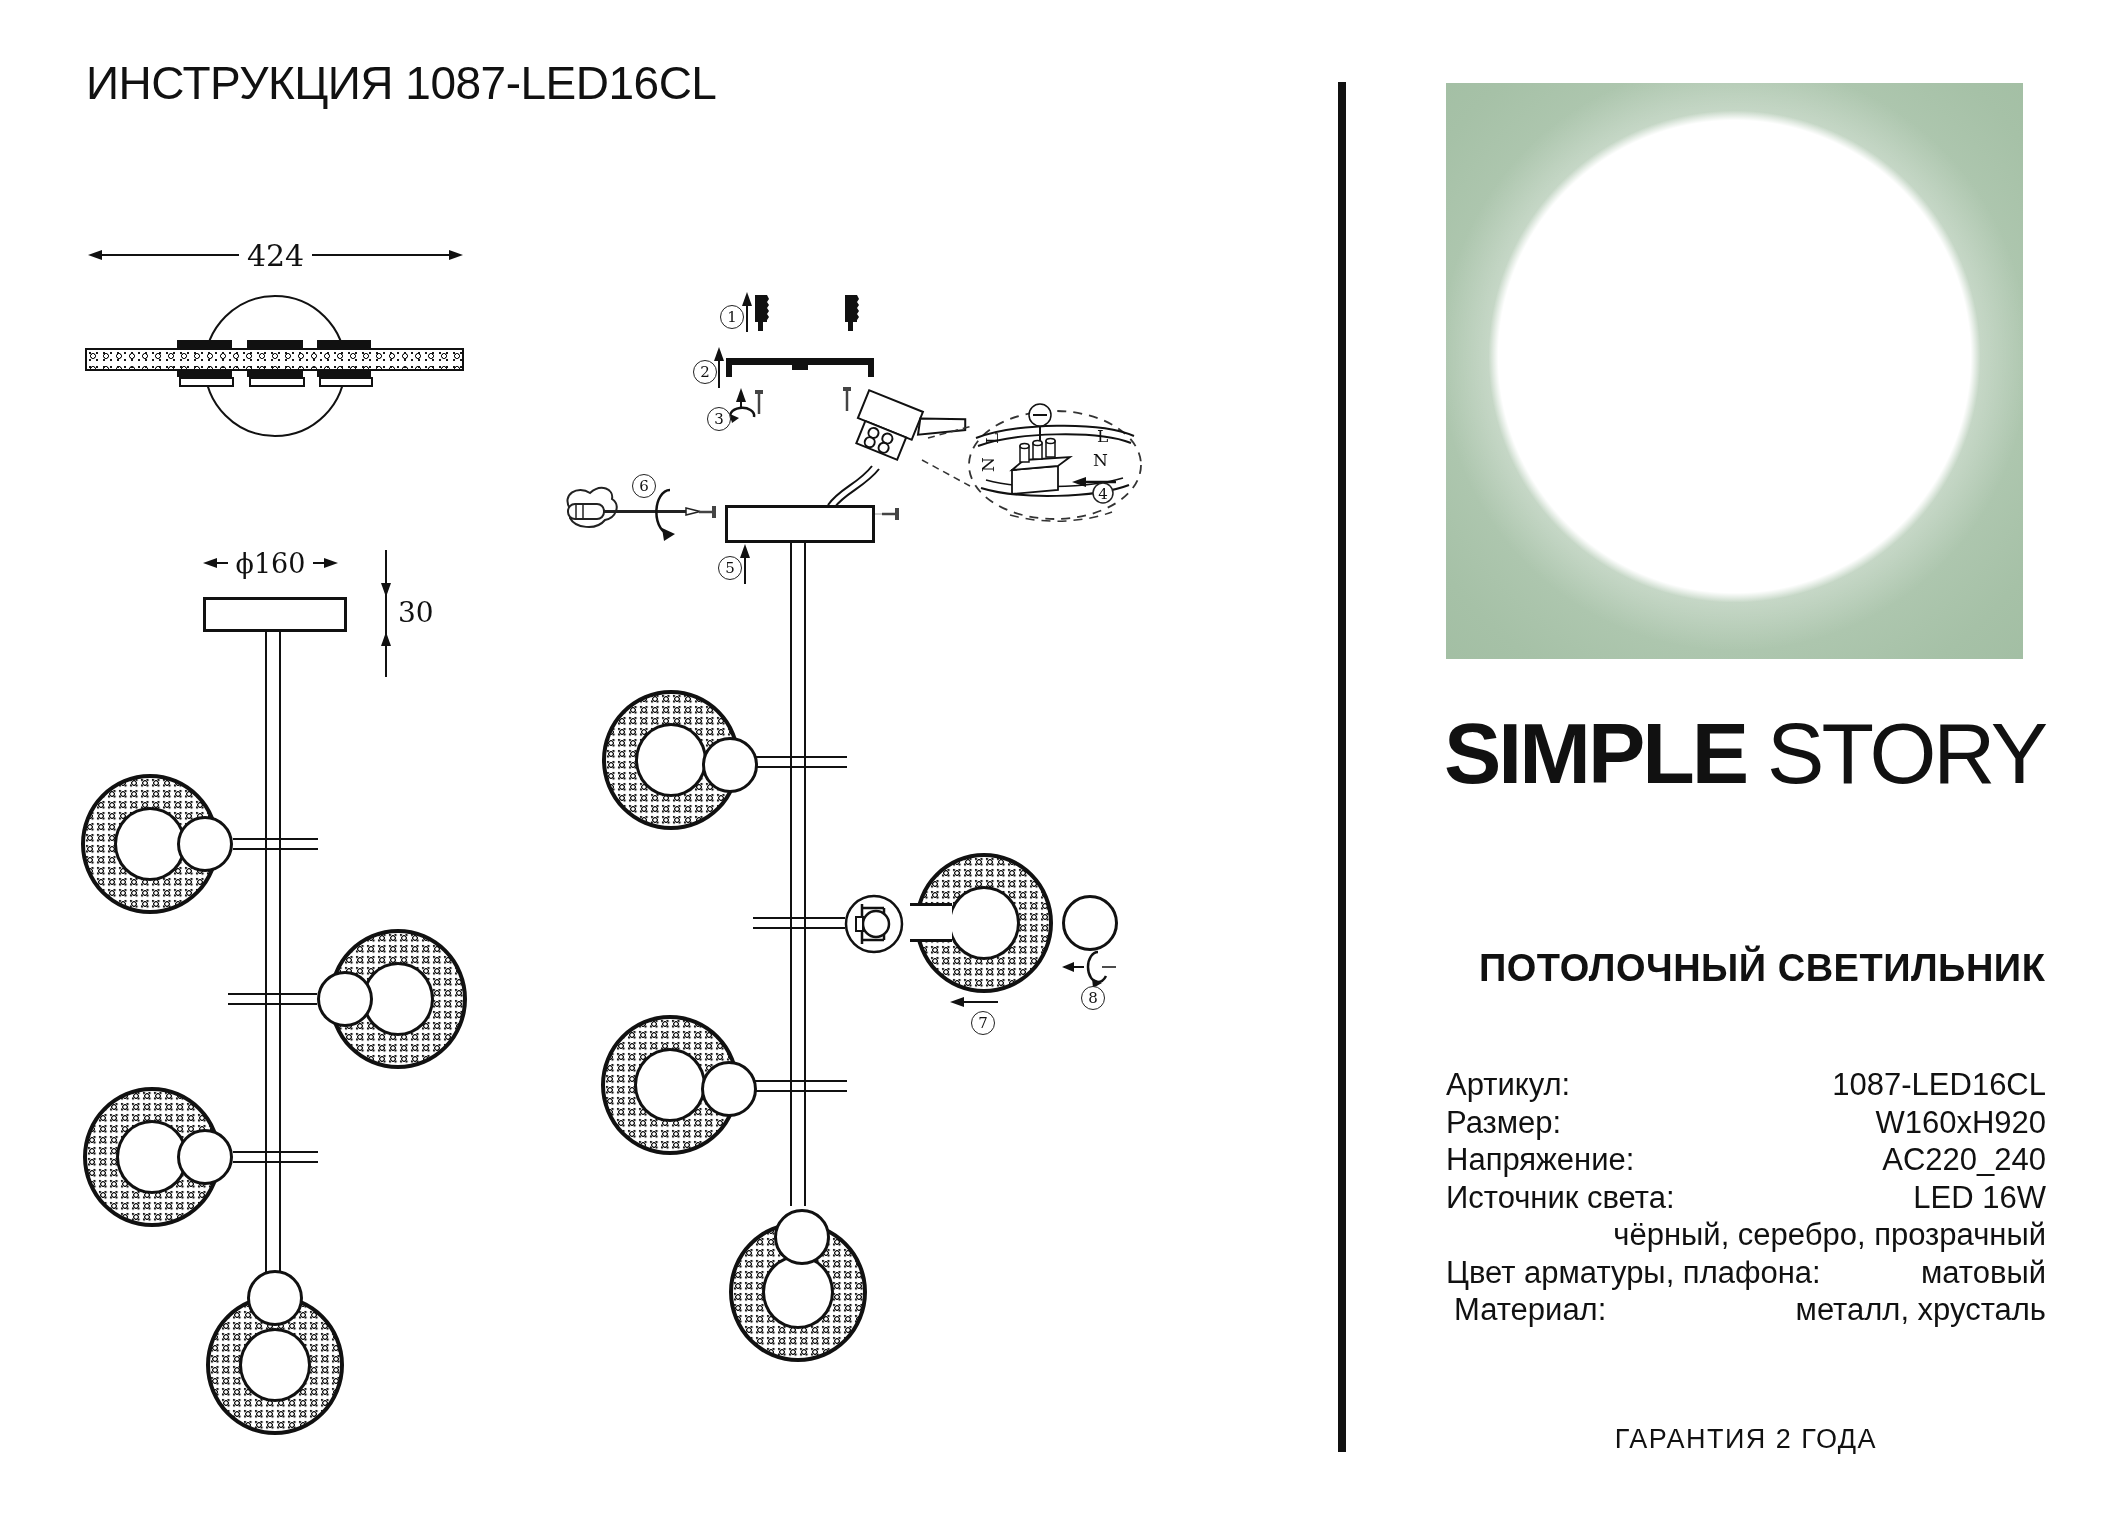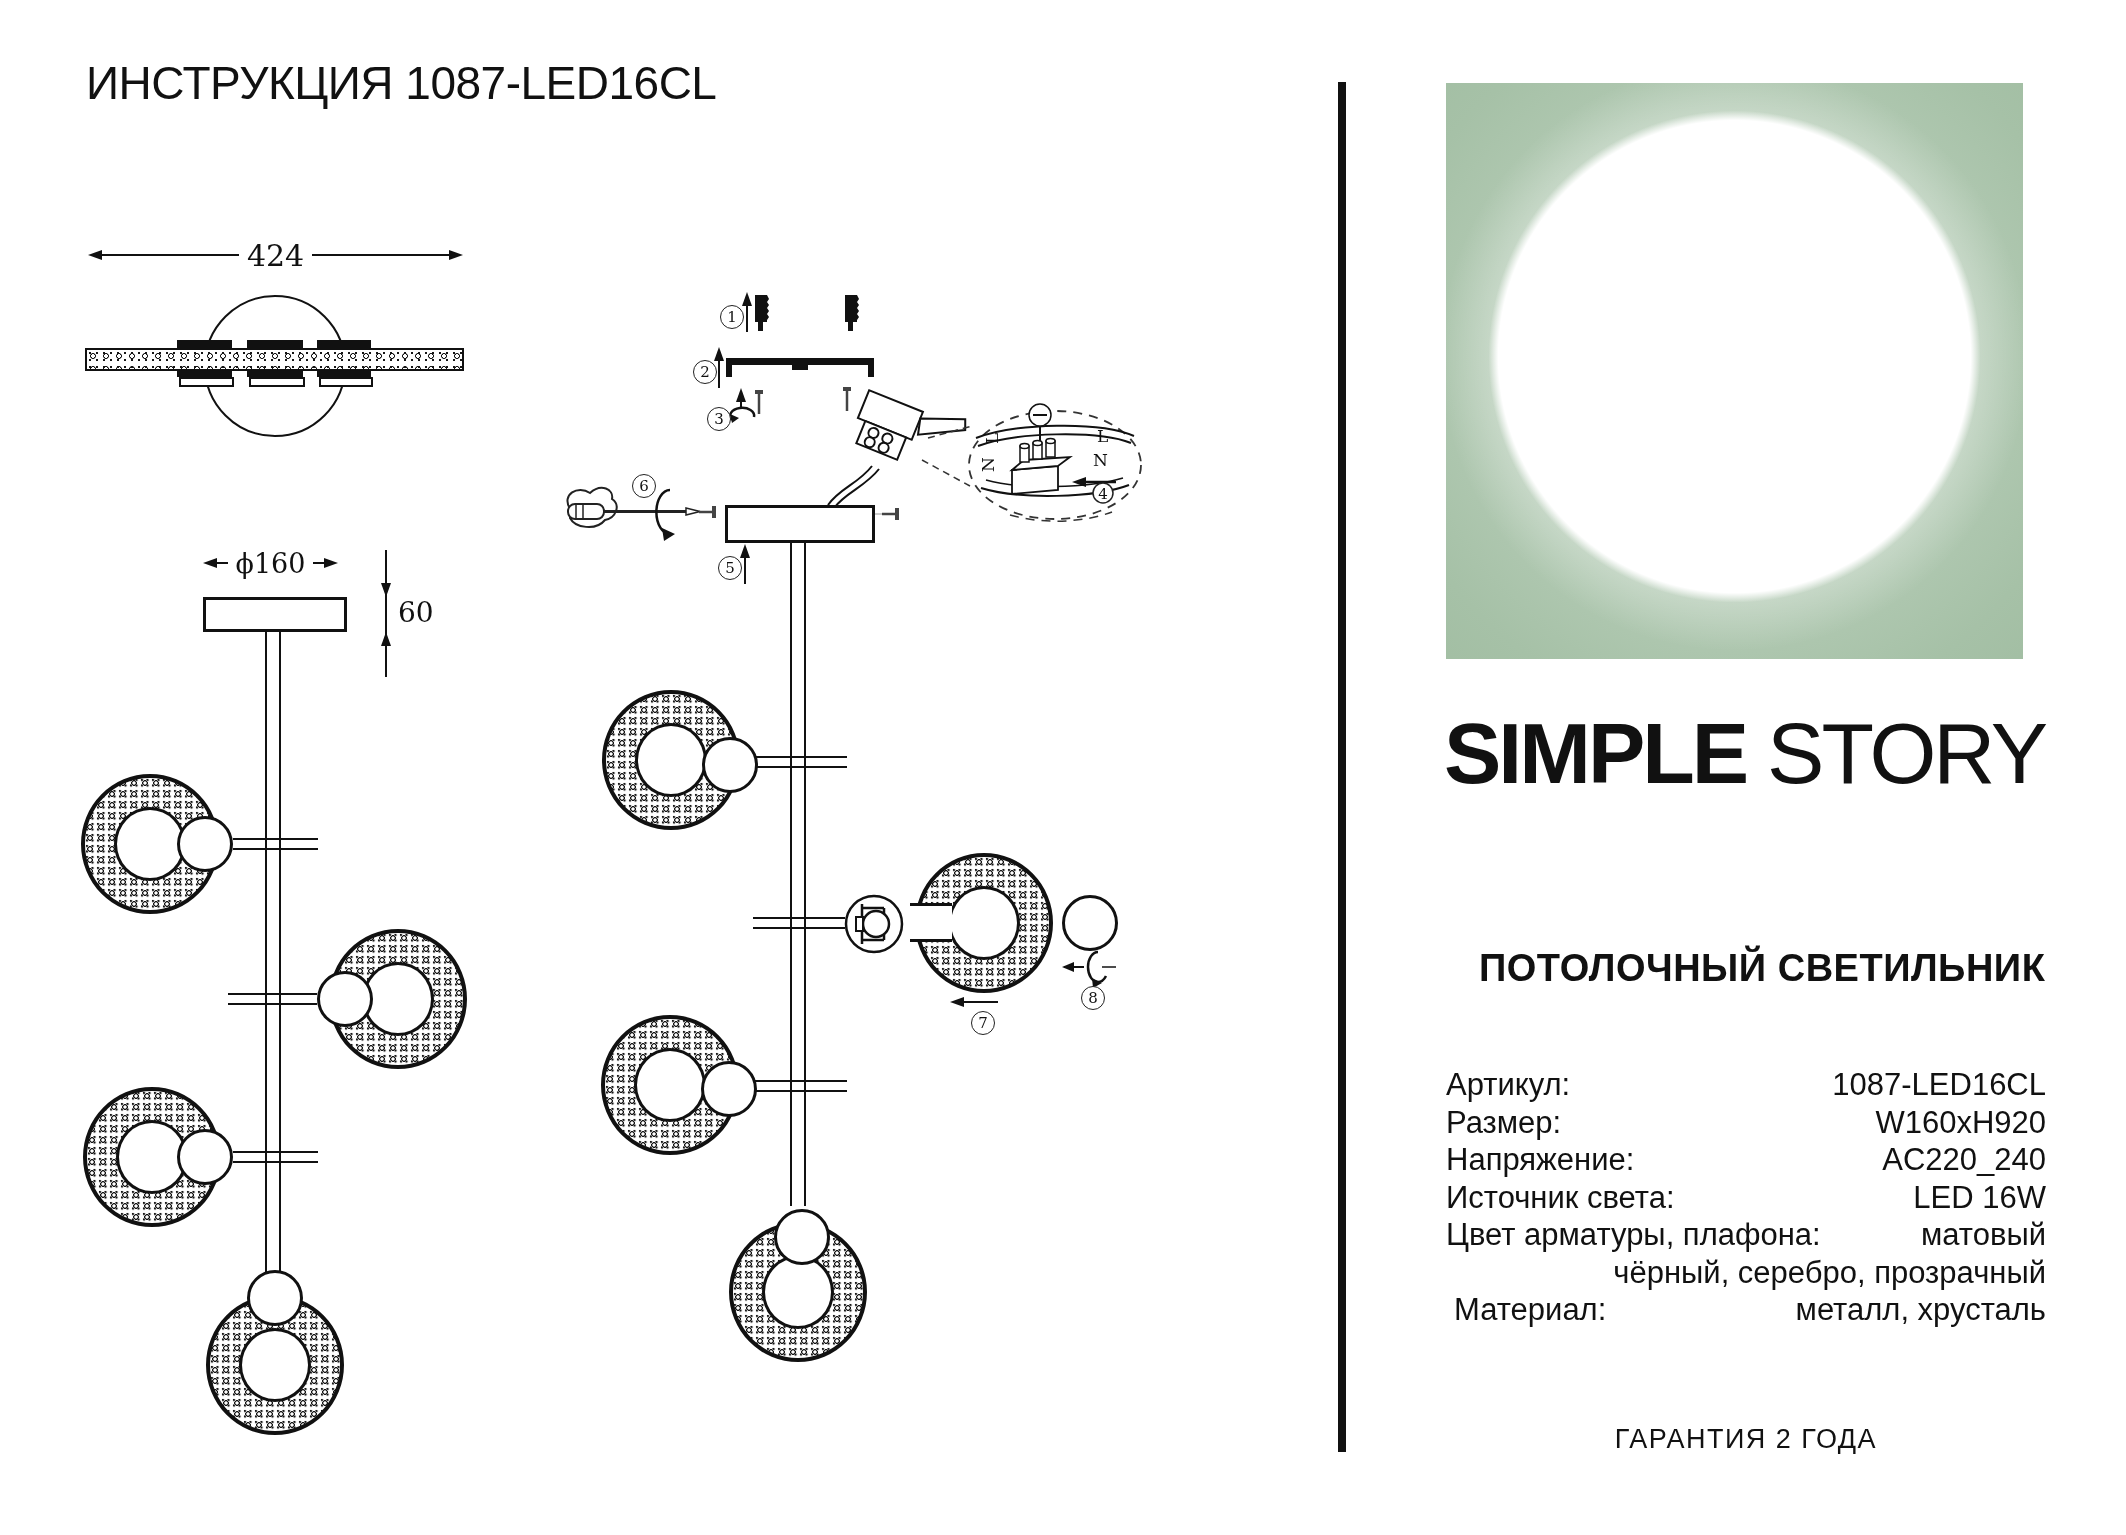--- a/index.html
+++ b/index.html
@@ -92,21 +92,21 @@
 <div class="dim-h" style="left:203px;top:524px;width:135px;">
   <span class="arr left" style="position:relative;"></span>
   <span class="seg"></span>
   <span class="lab" style="font-size:27px;">ϕ160</span>
   <span class="seg"></span>
   <span class="arr right" style="position:relative;"></span>
 </div>
 <div class="line-v" style="left:385px;top:550px;height:127px;"></div>
 <div class="arr down" style="left:381px;top:583px;"></div>
 <div class="arr up" style="left:381px;top:632px;"></div>
-<div class="dimtext" style="left:398px;top:596px;font-size:28px;">60</div>
+<div class="dimtext" style="left:398px;top:596px;font-size:28px;">30</div>
 
 <div class="canopy" style="left:203px;top:597px;width:138px;height:29px;z-index:2;"></div>
 <div class="pole" style="left:265px;top:629px;height:643px;z-index:1;"></div>
 
 <div class="arm" style="left:233px;top:838px;width:85px;"></div>
 <div class="arm" style="left:228px;top:993px;width:89px;"></div>
 <div class="arm" style="left:233px;top:1151px;width:85px;"></div>
 
 <div class="ring" style="left:81px;top:774px;"></div>
 <div class="ring" style="left:329px;top:929px;"></div>
@@ -288,26 +288,26 @@
     <span>W160xH920</span>
   </div>
   <div class="spec-row">
     <span>Напряжение:</span>
     <span>AC220_240</span>
   </div>
   <div class="spec-row">
     <span>Источник света:</span>
     <span>LED 16W</span>
   </div>
+  <div class="spec-row wrap2">
+    <span>чёрный, серебро, прозрачный</span>
+  </div>
   <div class="spec-row">
     <span>Цвет арматуры, плафона:</span>
     <span>матовый</span>
   </div>
-  <div class="spec-row wrap2">
-    <span>чёрный, серебро, прозрачный</span>
-  </div>
   <div class="spec-row">
     <span style="padding-left:8px;">Материал:</span>
     <span>металл, хрусталь</span>
   </div>
 </div>
 
 <div class="abs warranty">ГАРАНТИЯ 2 ГОДА</div>
 
 </body></html>

